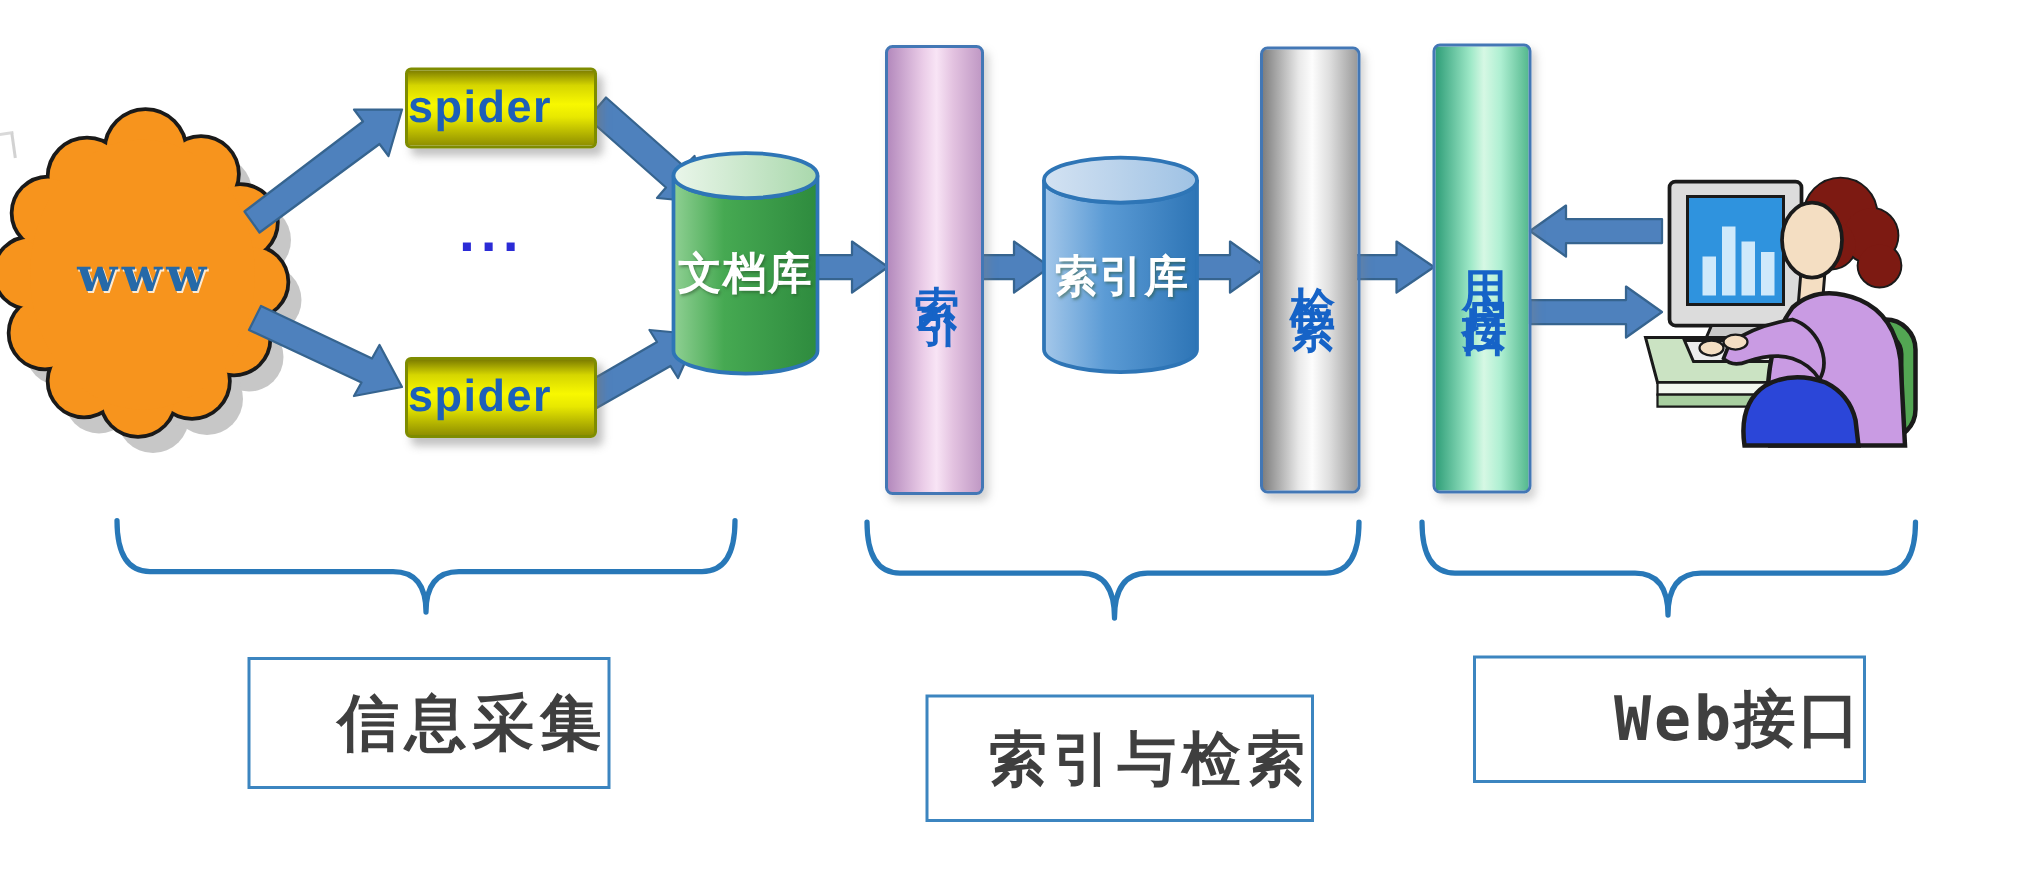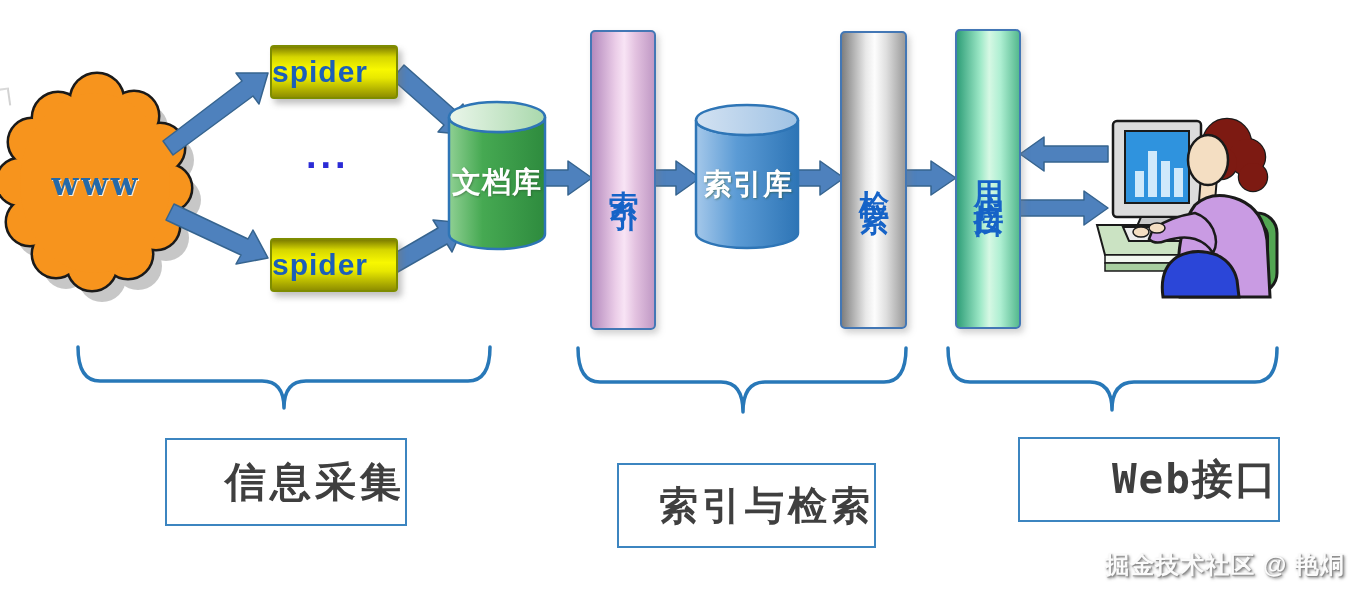--- a/index.html
+++ b/index.html
@@ -247,20 +247,19 @@
       </g>
     </g>
   </svg>
 
   <div class="abs group-box" style="left:165px;top:438px;width:238px;height:84px;">
     <span>信息采集</span>
   </div>
   <div class="abs group-box" style="left:617px;top:442px;width:255px;height:81px;font-size:39px;margin-top:21px;">
     <span>索引与检索</span>
   </div>
-  <div class="abs group-box mono" style="left:982px;top:437px;width:258px;height:81px;margin-left:36px;">
+  <div class="abs group-box mono" style="left:982px;top:437px;width:258px;height:81px;">
     <span>Web接口</span>
   </div>
 
   <div class="abs watermark-fragment" style="left:0;top:88px;"></div>
-  <div class="abs watermark" style="right:12px;top:549px;">掘金技术社区 @ 艳烔</div>
 
 </div>
 
 </body></html>

